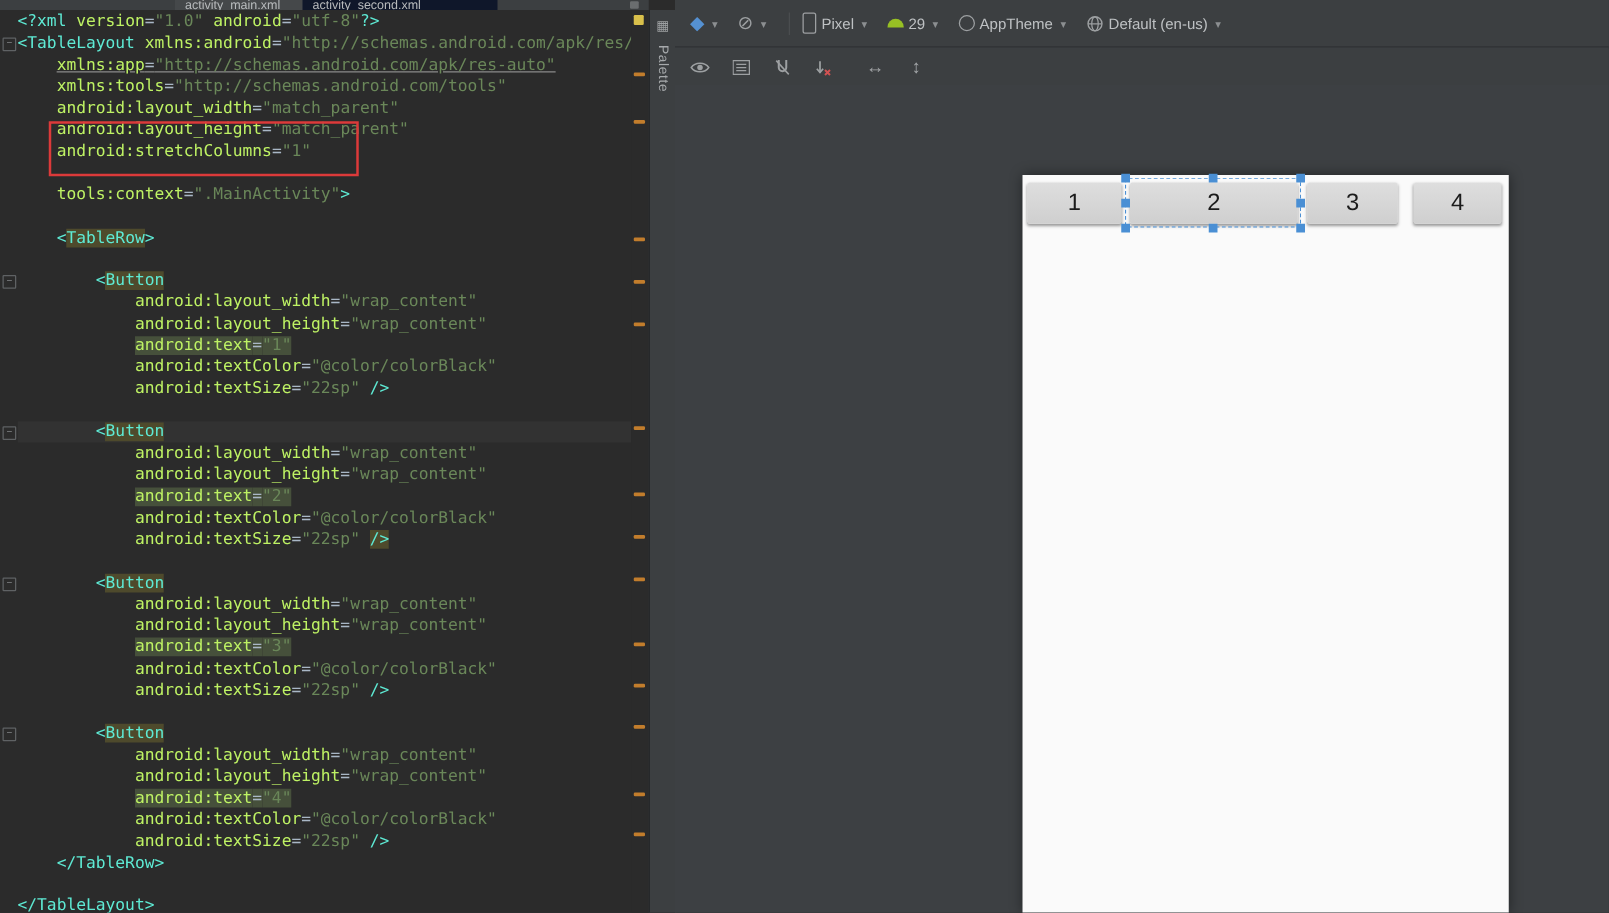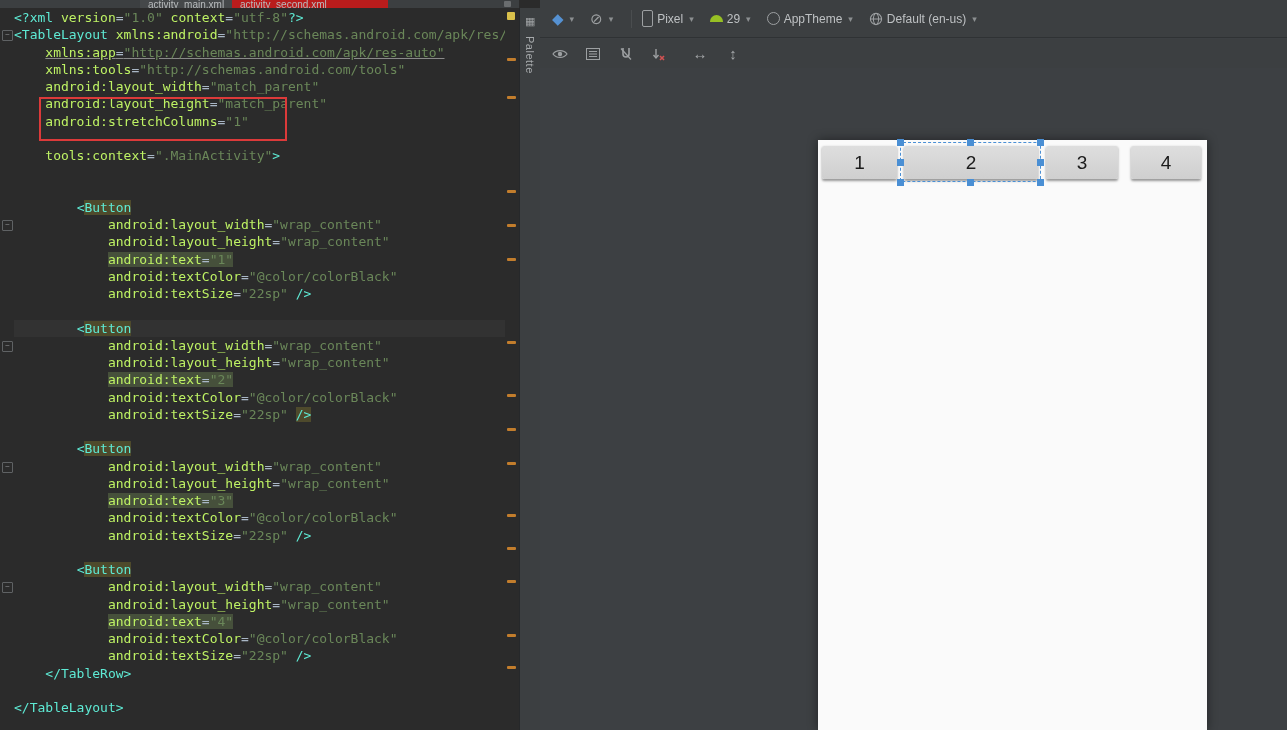--- a/index.html
+++ b/index.html
@@ -1,21 +1,21 @@
 <!DOCTYPE html>
 <html><head>
 <meta charset="utf-8">
 <style>
   html,body{margin:0;padding:0;background:#2b2b2b;width:1287px;height:730px;overflow:hidden;
     font-family:"Liberation Sans",sans-serif;}
   
   .tabstrip{position:absolute;left:0;top:0;width:519px;height:8px;background:#3c3f41;overflow:hidden;}
   .tab{position:absolute;top:0;height:8px;overflow:hidden;font-size:10px;color:#b8bbbd;padding:0 8px;line-height:10px;}
   .tab1{left:140px;width:107px;background:#45484a;}
-  .tab2{left:232px;width:140px;background:#b91c1c;}
+  .tab2{left:242px;width:140px;background:#0f172a;}
   .strip-icon{position:absolute;right:8px;top:1px;width:7px;height:6px;background:#6a6d6f;border-radius:1px;}
   
   .editor{position:absolute;left:0;top:8px;width:519px;height:722px;background:#2b2b2b;overflow:hidden;}
   .gutter{position:absolute;left:0;top:0;width:13px;height:100%;}
   .fold{position:absolute;left:2px;width:9px;height:9px;border:1px solid #5f6264;color:#8a8d8f;
     font-size:8px;line-height:7px;text-align:center;border-radius:1px;}
   .code{position:absolute;left:14px;top:1px;width:491px;overflow:hidden;
     font-family:"DejaVu Sans Mono",monospace;font-size:13px;}
   .cl{height:17.25px;line-height:17.25px;white-space:pre;}
   .cl.caret{background:#323232;}
@@ -77,30 +77,31 @@
 
 <div class="editor">
   <div class="gutter" id="gutter">
       <div class="fold" style="top: 22.25px;">−</div>
       <div class="fold" style="top: 212px;">−</div>
       <div class="fold" style="top: 332.75px;">−</div>
       <div class="fold" style="top: 453.5px;">−</div>
       <div class="fold" style="top: 574.25px;">−</div>
     </div>
   <div class="code" id="code">
-      <div class="cl"><span class="tk-tg">&lt;?xml </span><span class="tk-at">version</span><span class="tk-pl">=</span><span class="tk-vl">"1.0"</span><span class="tk-pl"> </span><span class="tk-at">context</span><span class="tk-pl">=</span><span class="tk-vl">"utf-8"</span><span class="tk-tg">?&gt;</span></div>
+      <div class="cl"><span class="tk-tg">&lt;?xml </span><span class="tk-at">version</span><span class="tk-pl">=</span><span class="tk-vl">"1.0"</span><span class="tk-pl"> </span><span class="tk-at">android</span><span class="tk-pl">=</span><span class="tk-vl">"utf-8"</span><span class="tk-tg">?&gt;</span></div>
       <div class="cl"><span class="tk-tg">&lt;TableLayout </span><span class="tk-at">xmlns:android</span><span class="tk-pl">=</span><span class="tk-vl">"http://schemas.android.com/apk/res/</span></div>
       <div class="cl"><span class="tk-pl">    </span><span class="tk-at f-u">xmlns:app</span><span class="tk-pl f-u">=</span><span class="tk-vl f-u">"http://schemas.android.com/apk/res-auto"</span></div>
       <div class="cl"><span class="tk-pl">    </span><span class="tk-at">xmlns:tools</span><span class="tk-pl">=</span><span class="tk-vl">"http://schemas.android.com/tools"</span></div>
       <div class="cl"><span class="tk-pl">    </span><span class="tk-at">android:layout_width</span><span class="tk-pl">=</span><span class="tk-vl">"match_parent"</span></div>
       <div class="cl"><span class="tk-pl">    </span><span class="tk-at">android:layout_height</span><span class="tk-pl">=</span><span class="tk-vl">"match_parent"</span></div>
       <div class="cl"><span class="tk-pl">    </span><span class="tk-at">android:stretchColumns</span><span class="tk-pl">=</span><span class="tk-vl">"1"</span></div>
       <div class="cl"></div>
       <div class="cl"><span class="tk-pl">    </span><span class="tk-at">tools:context</span><span class="tk-pl">=</span><span class="tk-vl">".MainActivity"</span><span class="tk-tg">&gt;</span></div>
       <div class="cl"></div>
+      <div class="cl"><span class="tk-pl">    </span><span class="tk-tg">&lt;</span><span class="tk-tg f-hl">TableRow</span><span class="tk-tg">&gt;</span></div>
       <div class="cl"></div>
       <div class="cl"><span class="tk-pl">        </span><span class="tk-tg">&lt;</span><span class="tk-tg f-hl">Button</span></div>
       <div class="cl"><span class="tk-pl">            </span><span class="tk-at">android:layout_width</span><span class="tk-pl">=</span><span class="tk-vl">"wrap_content"</span></div>
       <div class="cl"><span class="tk-pl">            </span><span class="tk-at">android:layout_height</span><span class="tk-pl">=</span><span class="tk-vl">"wrap_content"</span></div>
       <div class="cl"><span class="tk-pl">            </span><span class="tk-at f-h2">android:text</span><span class="tk-pl f-h2">=</span><span class="tk-vl f-h2">"1"</span></div>
       <div class="cl"><span class="tk-pl">            </span><span class="tk-at">android:textColor</span><span class="tk-pl">=</span><span class="tk-vl">"@color/colorBlack"</span></div>
       <div class="cl"><span class="tk-pl">            </span><span class="tk-at">android:textSize</span><span class="tk-pl">=</span><span class="tk-vl">"22sp"</span><span class="tk-pl"> </span><span class="tk-tg">/&gt;</span></div>
       <div class="cl"></div>
       <div class="cl caret"><span class="tk-pl">        </span><span class="tk-tg">&lt;</span><span class="tk-tg f-hl">Button</span></div>
       <div class="cl"><span class="tk-pl">            </span><span class="tk-at">android:layout_width</span><span class="tk-pl">=</span><span class="tk-vl">"wrap_content"</span></div>

